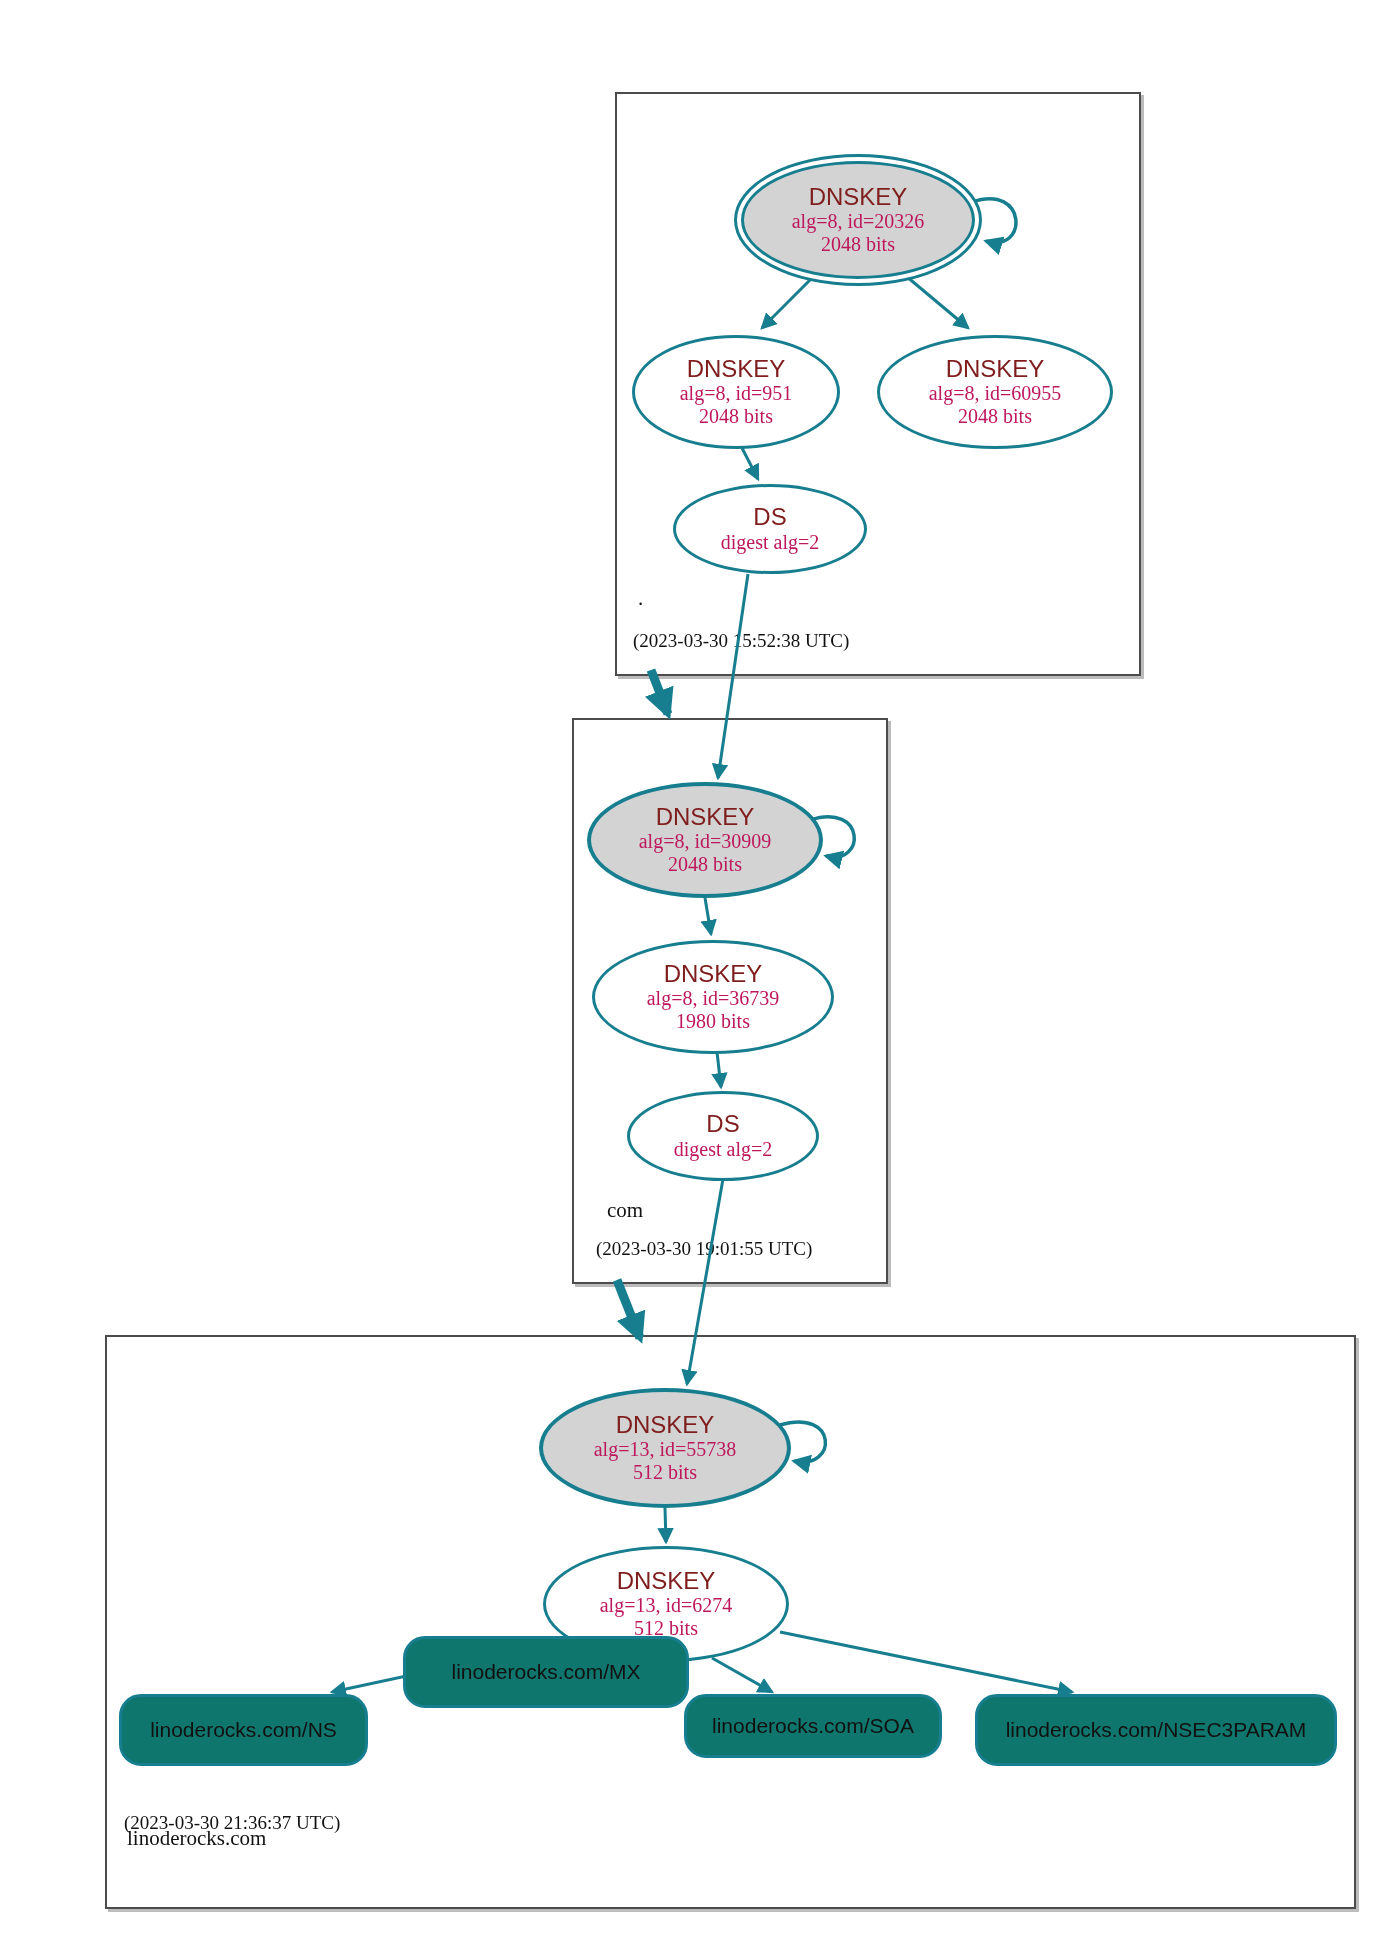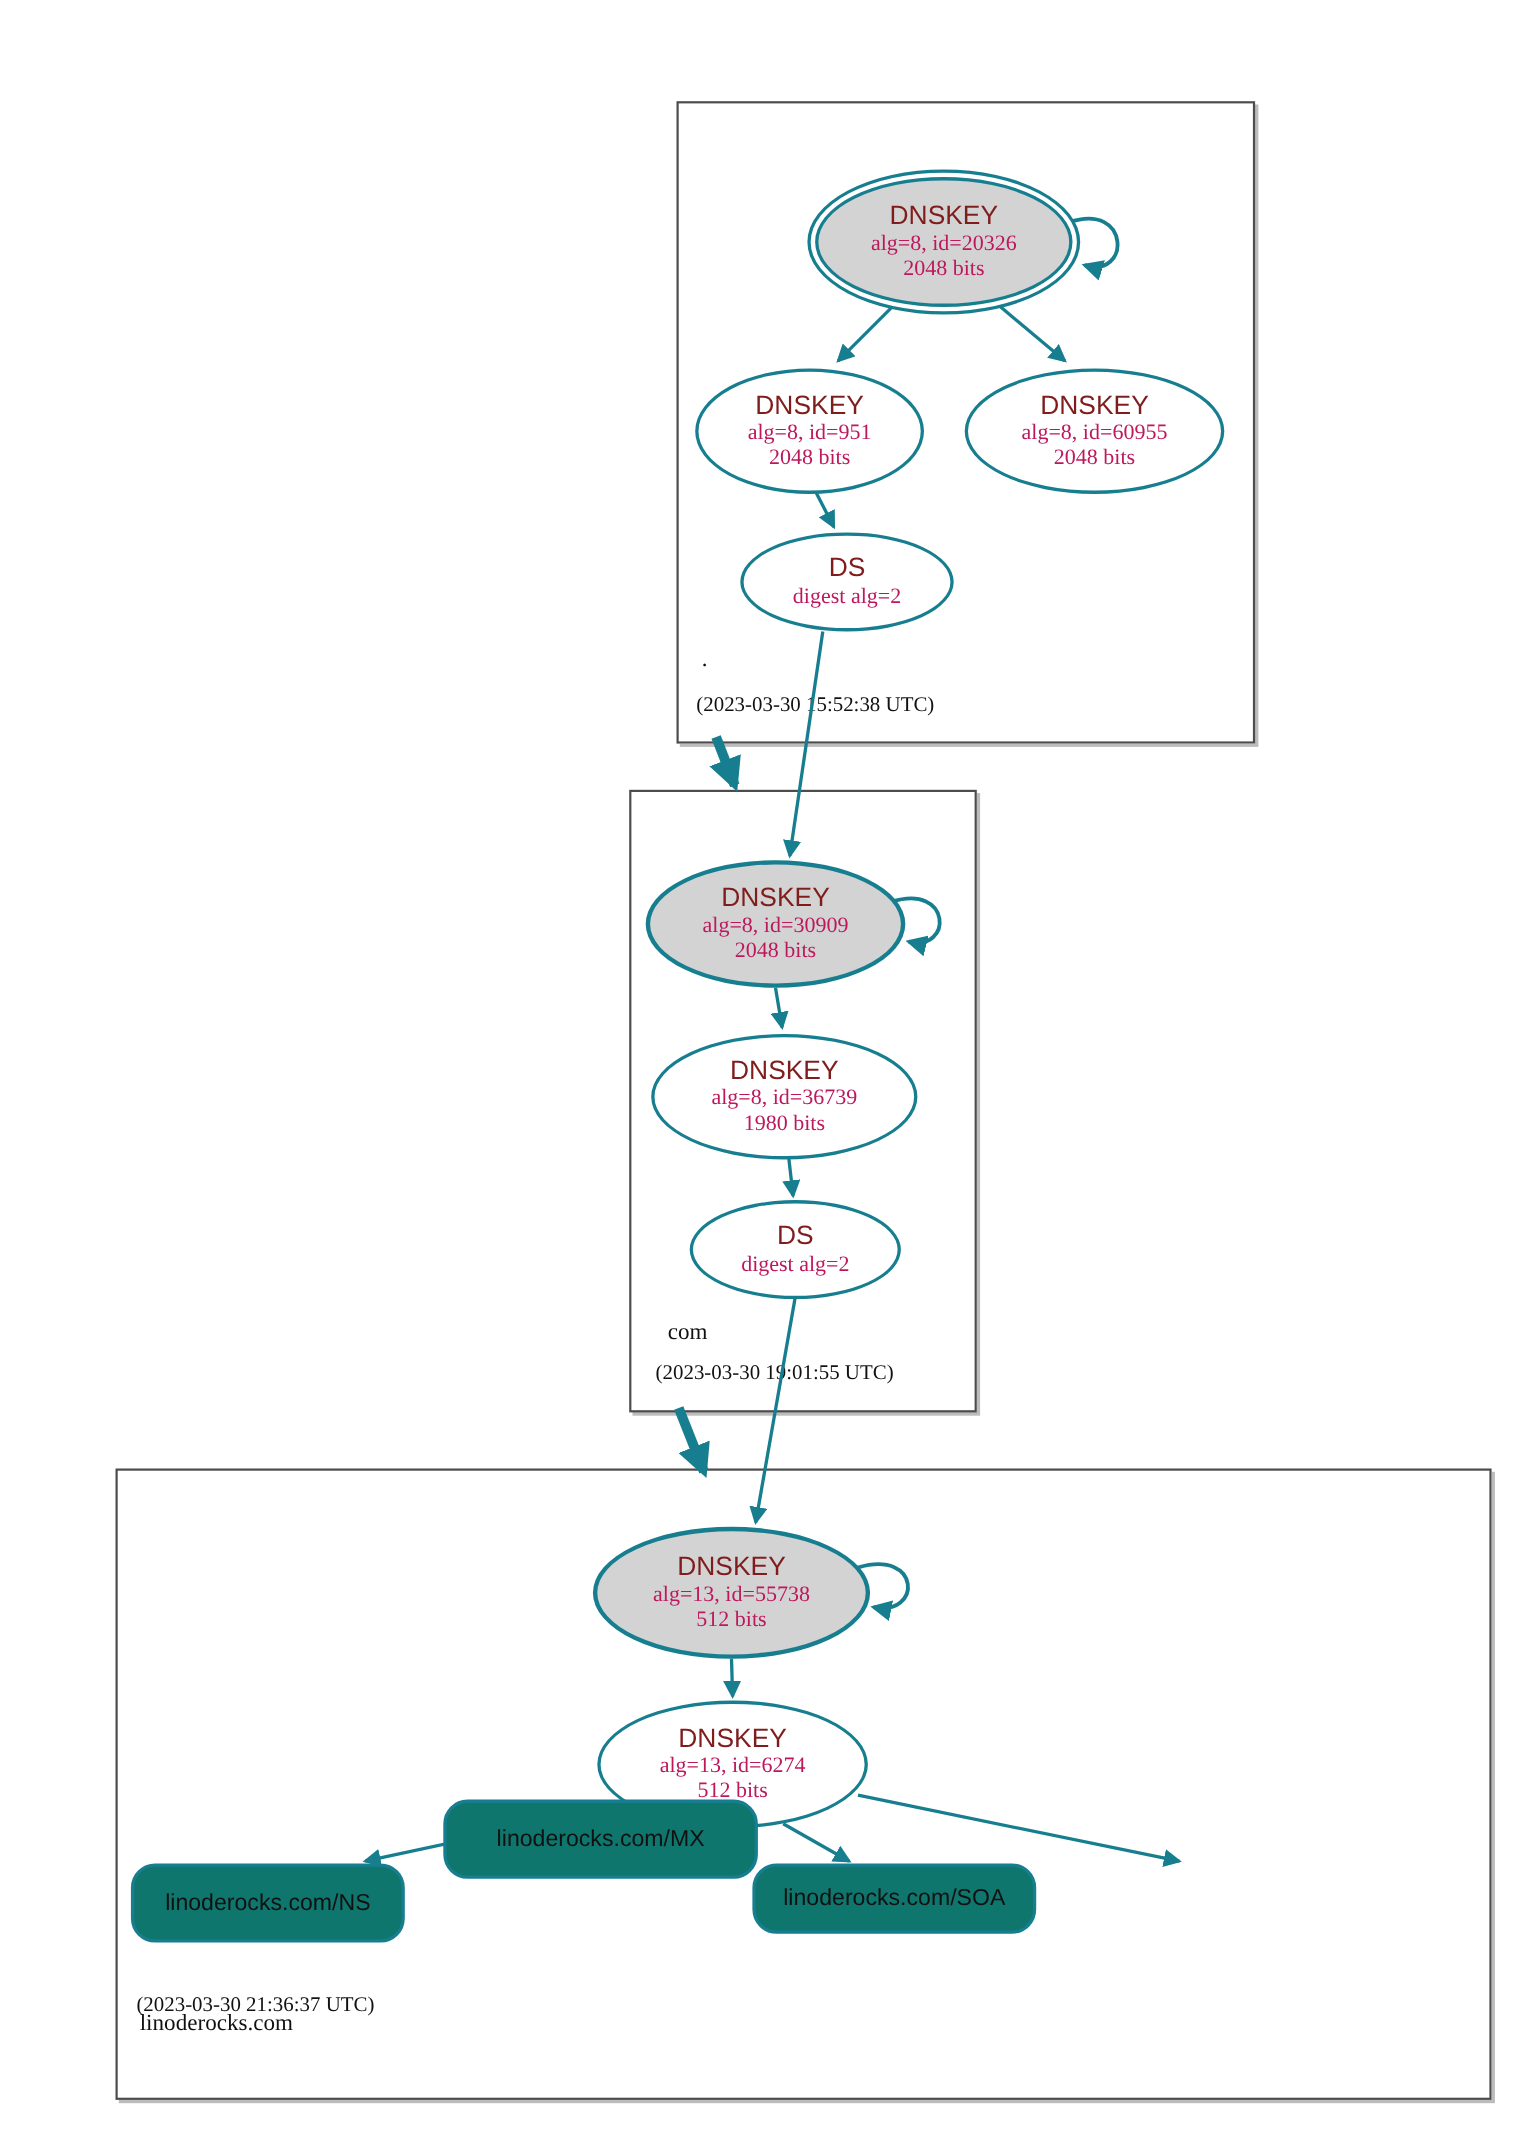--- a/index.html
+++ b/index.html
@@ -210,14 +210,15 @@
     <div class="txt">
       <span class="node-title">DNSKEY</span>
       <span class="node-detail">alg=13, id=6274</span>
       <span class="node-bits">512 bits</span>
     </div>
   </div>
 
   <div class="rrset" style="left:119px;top:1694px;width:249px;height:72px;">linoderocks.com/NS</div>
   <div class="rrset" style="left:403px;top:1636px;width:286px;height:72px;border-radius:22px;">linoderocks.com/MX</div>
   <div class="rrset" style="left:684px;top:1694px;width:258px;height:64px;">linoderocks.com/SOA</div>
+  <div class="rrset" style="left:975px;top:1694px;width:362px;height:72px;">linoderocks.com/NSEC3PARAM</div>
 
 </div>
 
 </body></html>

